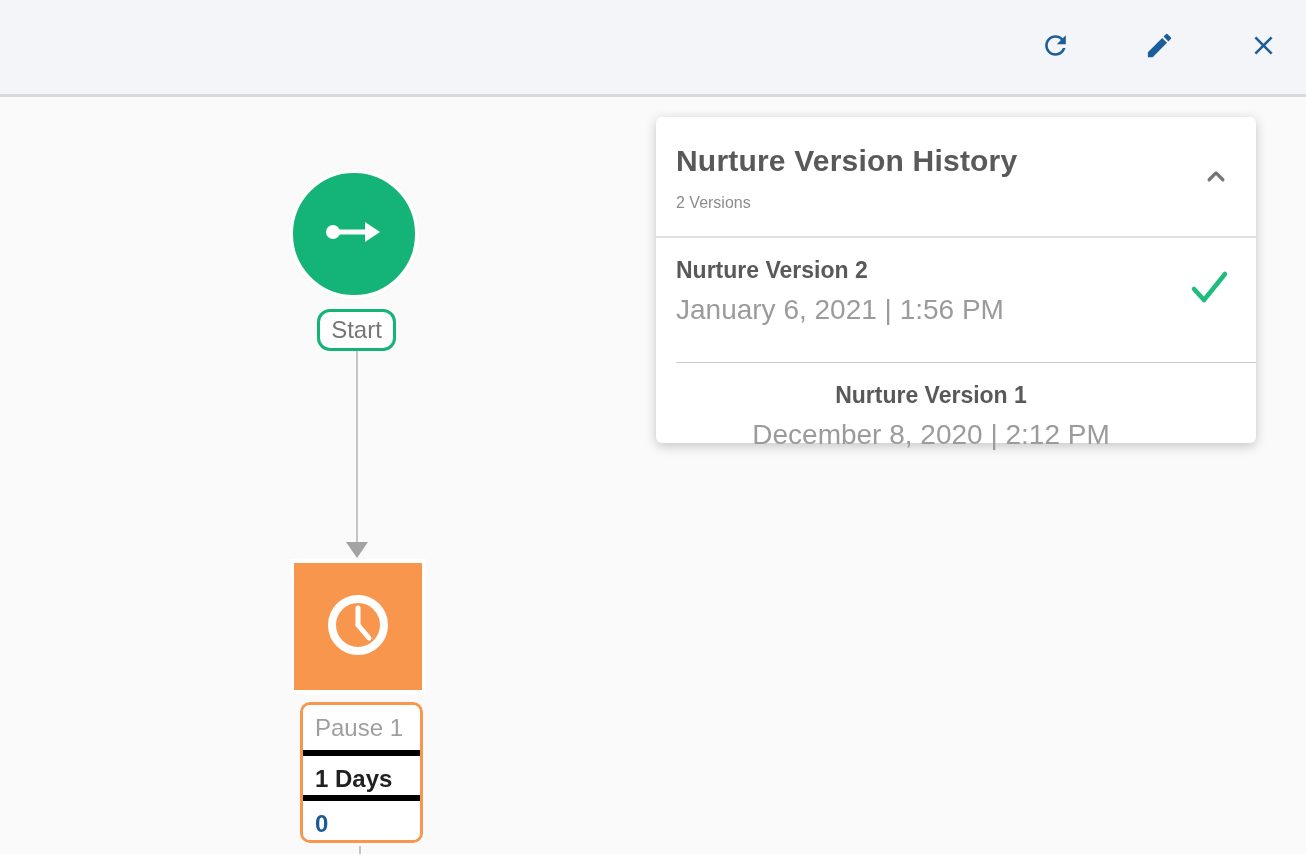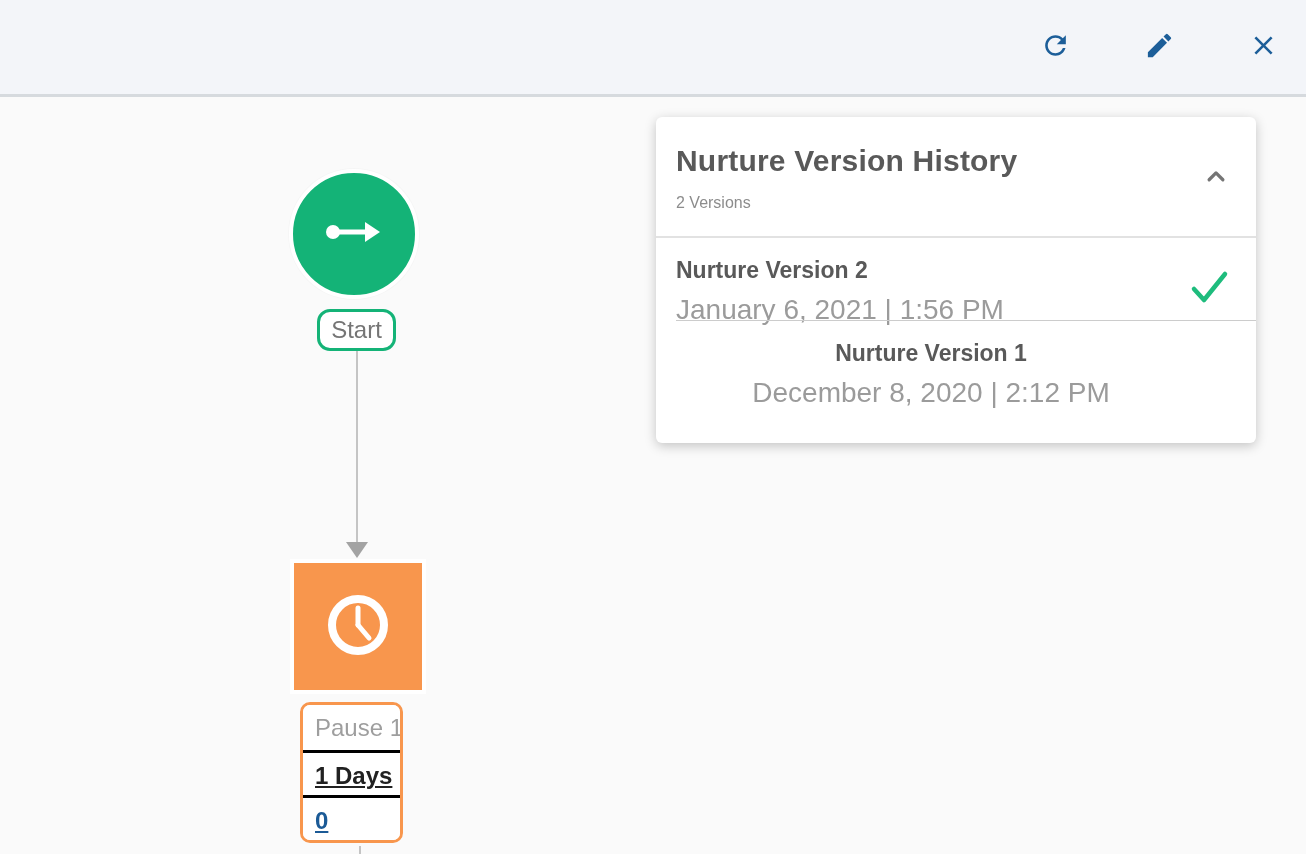--- a/index.html
+++ b/index.html
@@ -78,35 +78,35 @@
     position: absolute; left: 290px; top: 459px;
     width: 136px; height: 135px;
     background: #f8964d;
     border: 4px solid #ffffff;
     display: flex; align-items: center; justify-content: center;
     cursor: pointer;
   }
   .pause-square svg { width: 66px; height: 66px; }
   .pause-box {
     position: absolute; left: 300px; top: 602px;
-    width: 103px;
+    width: 123px;
     background: #ffffff;
     border: 3px solid #f8964d;
     border-radius: 10px;
     overflow: hidden;
     cursor: pointer;
   }
   .pause-row {
     height: 45px; line-height: 45px;
     padding-left: 12px;
     font-size: 24px;
     background: #ffffff;
     white-space: nowrap;
   }
-  .pause-row + .pause-row { border-top: 3px solid #000000; text-decoration: underline; }
+  .pause-row + .pause-row { border-top: 6px solid #000000; }
   .pause-row.name  { color: #9e9e9e; }
   .pause-row.dur   { color: #212121; font-weight: bold; }
   .pause-row.count { color: #1b5a96; font-weight: bold; }
 
   
   .panel {
     position: absolute; left: 656px; top: 17px;
     width: 600px; height: 326px;
     background: #ffffff;
     border-radius: 6px;
@@ -125,21 +125,21 @@
   .panel-subtitle { font-size: 16px; color: #8c8c8c; margin-top: 16px; }
   .collapse-btn {
     position: absolute; right: 24px; top: 44px;
     width: 32px; height: 32px;
     background: none; border: none; cursor: pointer;
     display: flex; align-items: center; justify-content: center;
   }
   .collapse-btn svg { width: 30px; height: 30px; }
 
   .version-row { position: relative; padding: 19px 70px 0 20px; cursor: pointer; }
-  .version-row.first  { height: 83px; }
+  .version-row.first  { height: 125px; }
   .version-row.second { height: 102px; text-align: center; }
   .version-row.first::after {
     content: ""; position: absolute; left: 20px; right: 0; bottom: 0;
     height: 1px; background: #cccccc;
   }
   .version-name { font-size: 23px; font-weight: bold; color: #595959; }
   .version-date { font-size: 28px; color: #9b9b9b; margin-top: 10px; }
   .check-wrap {
     position: absolute; right: 26px; top: 30px;
     width: 42px; height: 38px;

